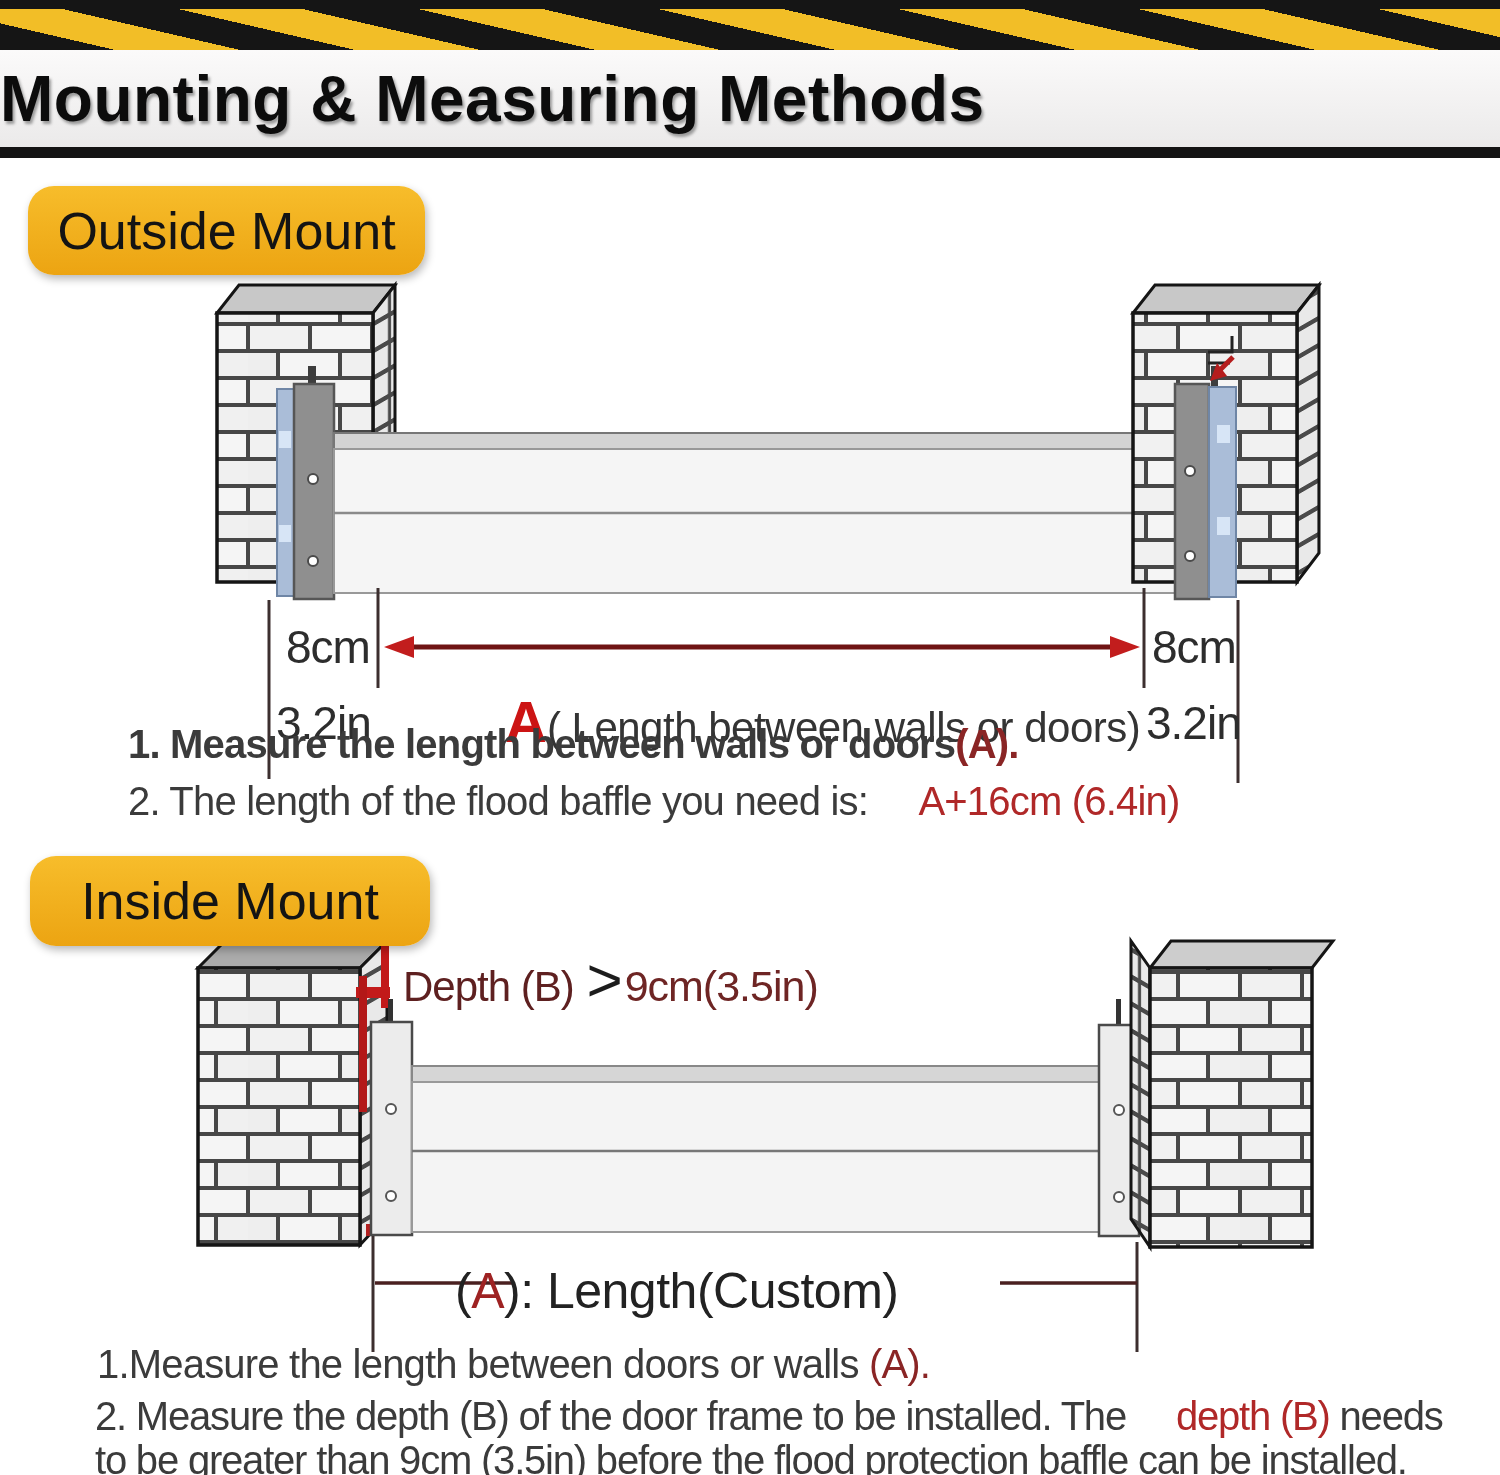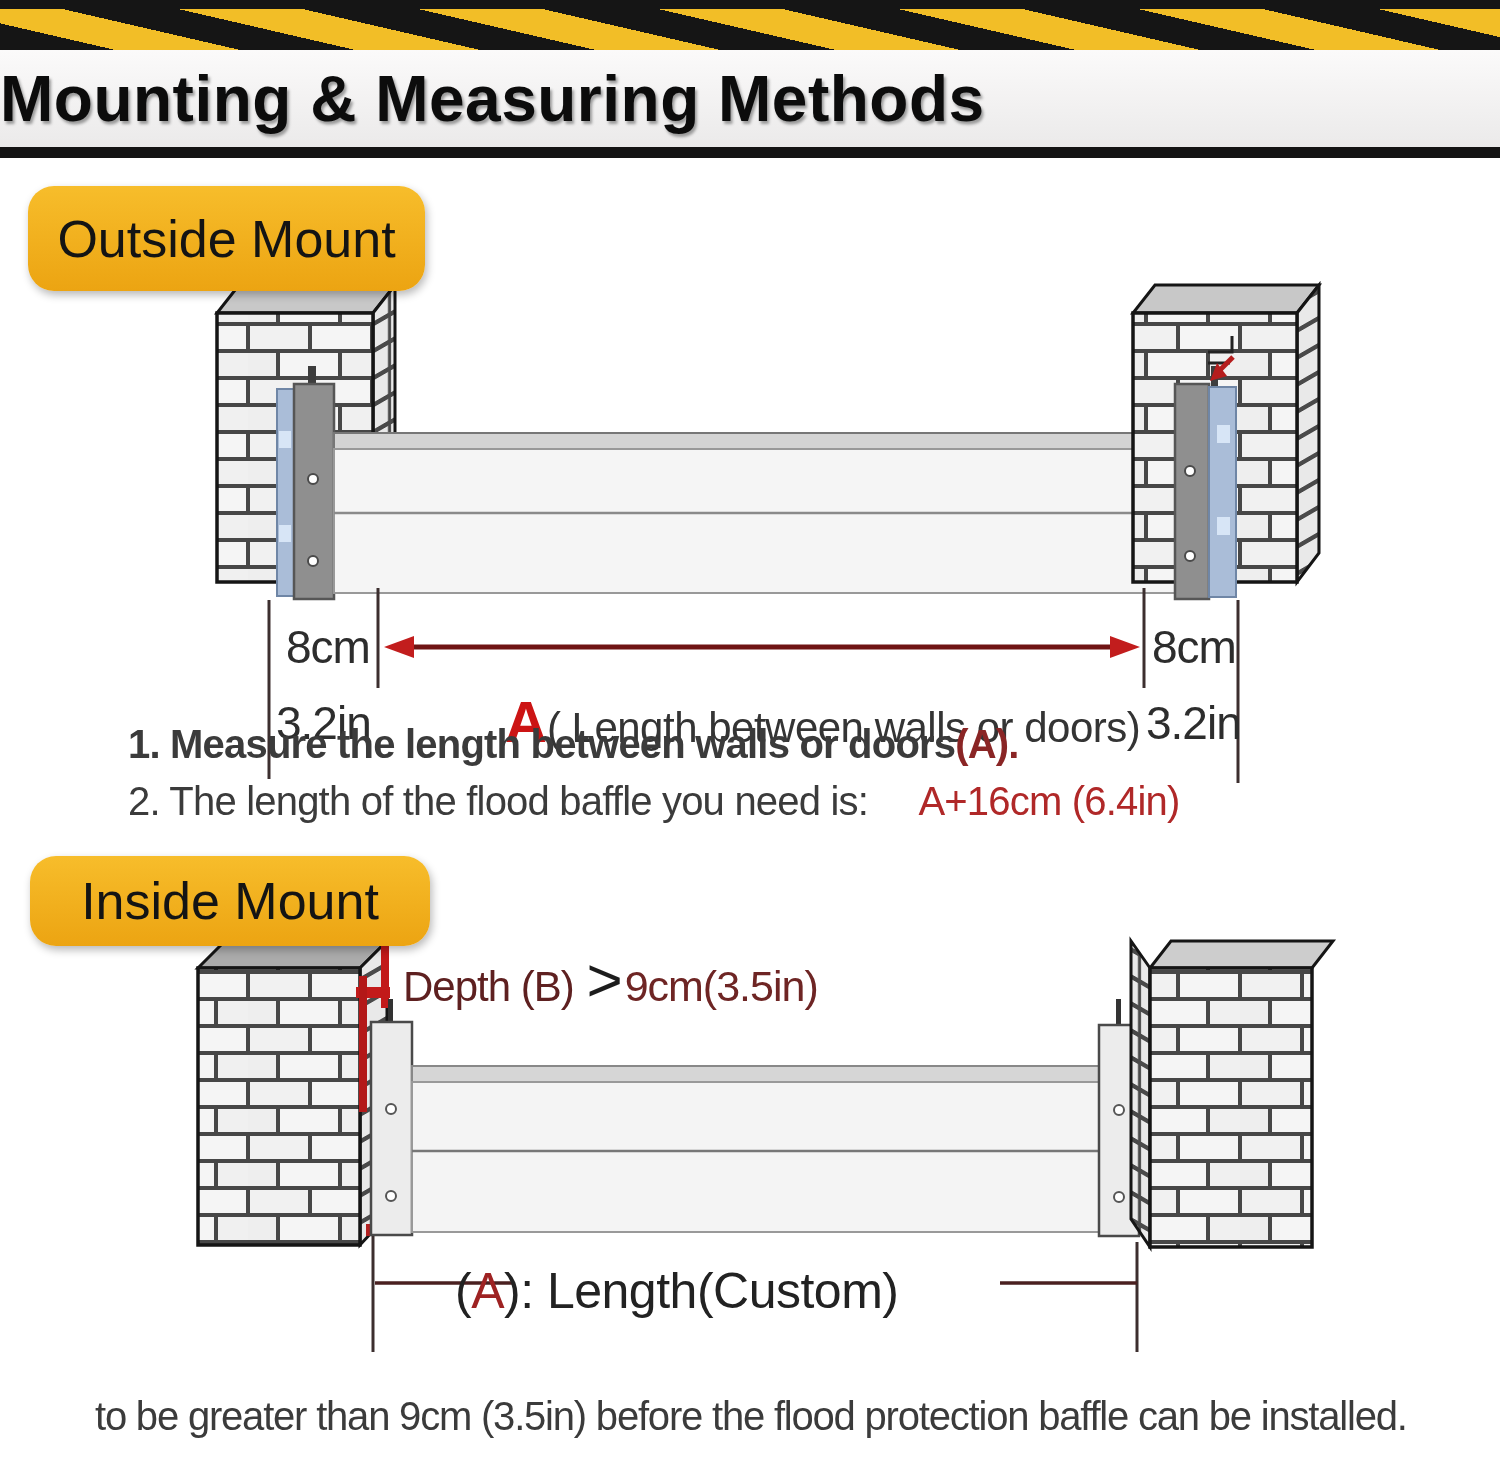--- a/index.html
+++ b/index.html
@@ -14,21 +14,21 @@
           background:linear-gradient(180deg,#fbfafa,#ebeaea);
           display:flex;align-items:center;justify-content:flex-start;}
   .title-band h1{margin:0;font-size:64px;font-weight:800;letter-spacing:.5px;color:#0c0c0c;
           text-shadow:2px 3px 3px #9a9a9a;}
   .underbar{position:absolute;left:0;top:147px;width:100%;height:11px;background:#141414;}
 
   
   .badge{position:absolute;display:flex;align-items:center;justify-content:center;
          background:linear-gradient(180deg,#f7bd2b,#eca412);border-radius:26px;
          font-size:52px;color:#141414;box-shadow:2px 4px 9px rgba(0,0,0,.28);}
-  #badge-outside{left:28px;top:186px;width:397px;height:105px;}
+  #badge-outside{left:28px;top:186px;width:397px;height:89px;}
   #badge-inside{left:30px;top:856px;width:400px;height:90px;text-align:right;}
 
   
   .art{position:absolute;left:0;top:0;width:1500px;height:1475px;}
 
   
   .m-label{position:absolute;font-size:46px;color:#2d2d2d;letter-spacing:-1px;white-space:nowrap;}
   .body-line{position:absolute;font-size:40px;color:#3b3b3b;letter-spacing:-.8px;white-space:nowrap;}
   .red{color:#b02828;margin-left:40px;}
   .dred{color:#8a2525;}
@@ -202,17 +202,23 @@
   </div>
 
   <div class="depth-row">
     <span class="depth-b">Depth (B) </span><span class="depth-gt">&gt;</span><span class="depth-val">9cm(3.5in)</span>
   </div>
 
   <div class="len-row">
     <span>(</span><span class="len-a">A</span><span>): Length(Custom)</span>
   </div>
 
+  <div class="body-line" style="left:97px;top:1342px;">
+    <span>1.Measure the length between doors or walls </span><span class="dred">(A).</span>
+  </div>
   <div class="steps2">
+    <div class="body-line2">
+      <span>2. Measure the depth (B) of the door frame to be installed. The </span><span class="red">depth (B)</span><span> needs</span>
+    </div>
     <div class="body-line2">to be greater than 9cm (3.5in) before the flood protection baffle can be installed.</div>
   </div>
 
 </div>
 
 </body></html>

